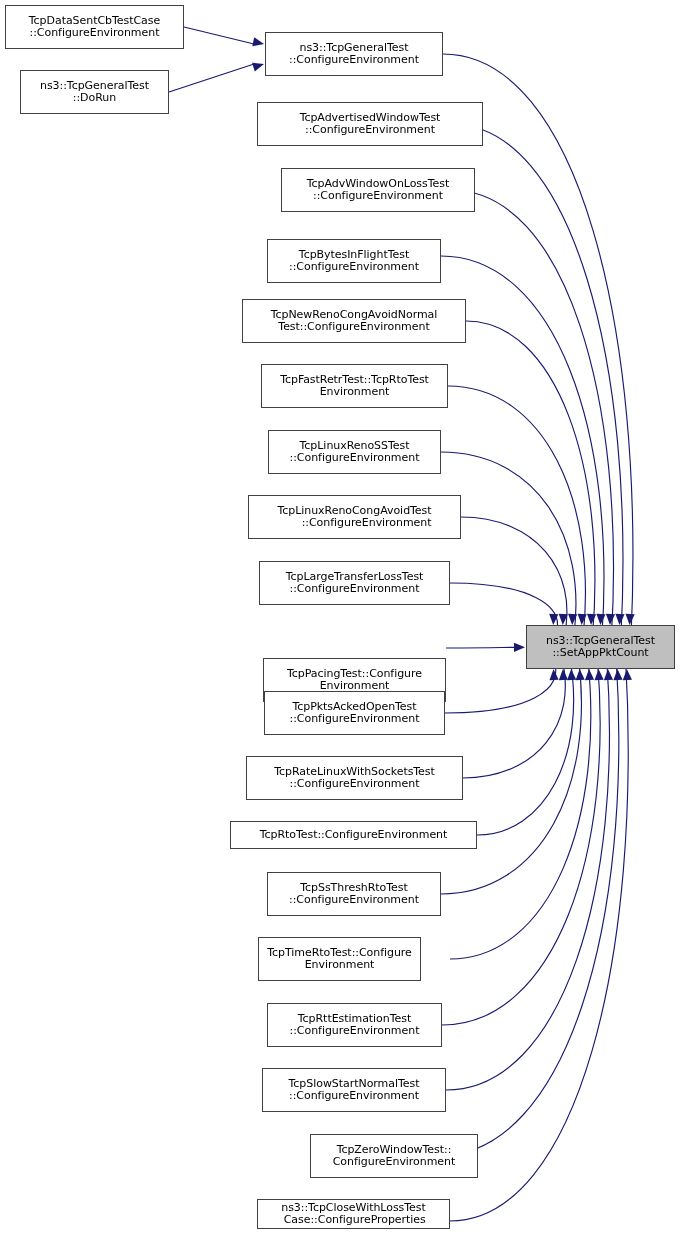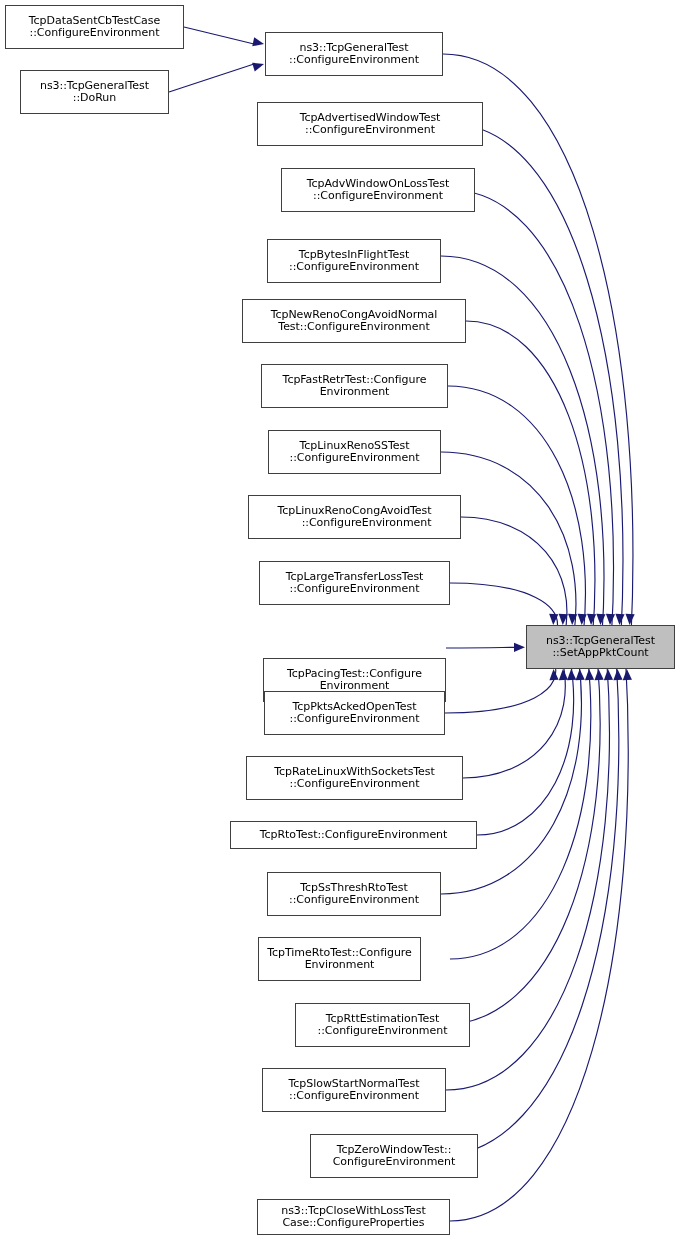--- a/index.html
+++ b/index.html
@@ -121,21 +121,21 @@
       </div>
       <div class="node" style="left: 267px; top: 239px; width: 174px; height: 44px;">
         <span class="node-label">TcpBytesInFlightTest
 ::ConfigureEnvironment</span>
       </div>
       <div class="node" style="left: 242px; top: 299px; width: 224px; height: 44px;">
         <span class="node-label">TcpNewRenoCongAvoidNormal
 Test::ConfigureEnvironment</span>
       </div>
       <div class="node" style="left: 261px; top: 364px; width: 187px; height: 44px;">
-        <span class="node-label">TcpFastRetrTest::Configure
+        <span class="node-label">TcpFastRetrTest::TcpRtoTest
 Environment</span>
       </div>
       <div class="node" style="left: 268px; top: 430px; width: 173px; height: 44px;">
         <span class="node-label">TcpLinuxRenoSSTest
 ::ConfigureEnvironment</span>
       </div>
       <div class="node" style="left: 248px; top: 495px; width: 213px; height: 44px; text-align: right;">
         <span class="node-label">TcpLinuxRenoCongAvoidTest
 ::ConfigureEnvironment</span>
       </div>
@@ -159,33 +159,33 @@
         <span class="node-label">TcpRtoTest::ConfigureEnvironment</span>
       </div>
       <div class="node" style="left: 267px; top: 872px; width: 174px; height: 44px;">
         <span class="node-label">TcpSsThreshRtoTest
 ::ConfigureEnvironment</span>
       </div>
       <div class="node" style="left: 258px; top: 937px; width: 163px; height: 44px;">
         <span class="node-label">TcpTimeRtoTest::Configure
 Environment</span>
       </div>
-      <div class="node" style="left: 267px; top: 1003px; width: 175px; height: 44px; margin-left: 28px;">
+      <div class="node" style="left: 267px; top: 1003px; width: 175px; height: 44px;">
         <span class="node-label">TcpRttEstimationTest
 ::ConfigureEnvironment</span>
       </div>
       <div class="node" style="left: 262px; top: 1068px; width: 184px; height: 44px;">
         <span class="node-label">TcpSlowStartNormalTest
 ::ConfigureEnvironment</span>
       </div>
       <div class="node" style="left: 270px; top: 1134px; width: 168px; height: 44px; margin-left: 40px;">
         <span class="node-label">TcpZeroWindowTest::
 ConfigureEnvironment</span>
       </div>
-      <div class="node" style="left: 257px; top: 1199px; width: 193px; height: 36px;">
+      <div class="node" style="left: 257px; top: 1199px; width: 193px; height: 30px; text-align: right;">
         <span class="node-label">ns3::TcpCloseWithLossTest
 Case::ConfigureProperties</span>
       </div>
       <div class="node target" style="left: 526px; top: 625px; width: 149px; height: 44px;">
         <span class="node-label">ns3::TcpGeneralTest
 ::SetAppPktCount</span>
       </div>
     </div>
 </div>
 

